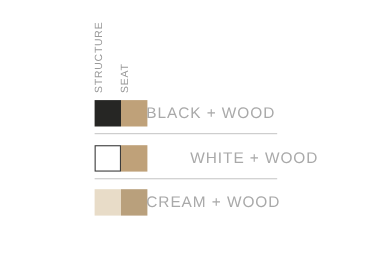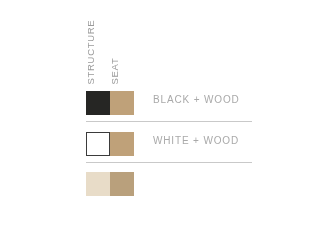--- a/index.html
+++ b/index.html
@@ -69,23 +69,23 @@
   .swatch {
     width: 24px;
     height: 24px;
     box-sizing: border-box;
   }
   .swatch.bordered {
     border: 1px solid #3b3b3b;
   }
   .row-label {
     position: absolute;
-    left: 153px;
+    left: 133px;
     top: 9px;
-    font-size: 10px;
+    font-size: 14px;
     letter-spacing: 0.85px;
     color: #a9a9a9;
     white-space: nowrap;
     line-height: 1;
   }
   .row-divider {
     position: absolute;
     left: 86px;
     top: 35px;
     width: 166px;
@@ -113,27 +113,28 @@
       </div>
       <span class="row-label" style="color: rgb(169, 169, 169);">BLACK + WOOD</span>
       <span class="row-divider" style="background: rgb(201, 201, 201);"></span>
     </div>
 
     <div class="legend-row">
       <div class="swatch-pair">
         <span class="swatch bordered" style="background: rgb(255, 255, 255);"></span>
         <span class="swatch" style="background: rgb(191, 161, 121);"></span>
       </div>
-      <span class="row-label" style="color: rgb(169, 169, 169);">WHITE + WOOD</span>
+      <span class="row-label" style="color: rgb(169, 169, 169); margin-left: 40px;">WHITE + WOOD</span>
       <span class="row-divider" style="background: rgb(201, 201, 201);"></span>
     </div>
 
     <div class="legend-row">
       <div class="swatch-pair">
         <span class="swatch" style="background: rgb(232, 220, 200);"></span>
         <span class="swatch" style="background: rgb(185, 160, 124);"></span>
       </div>
+      <span class="row-label" style="color: rgb(169, 169, 169);">CREAM + WOOD</span>
       <span class="row-divider" style="background: rgb(201, 201, 201);"></span>
     </div>
 
 
   </div>
 </div>
 
 </body></html>

